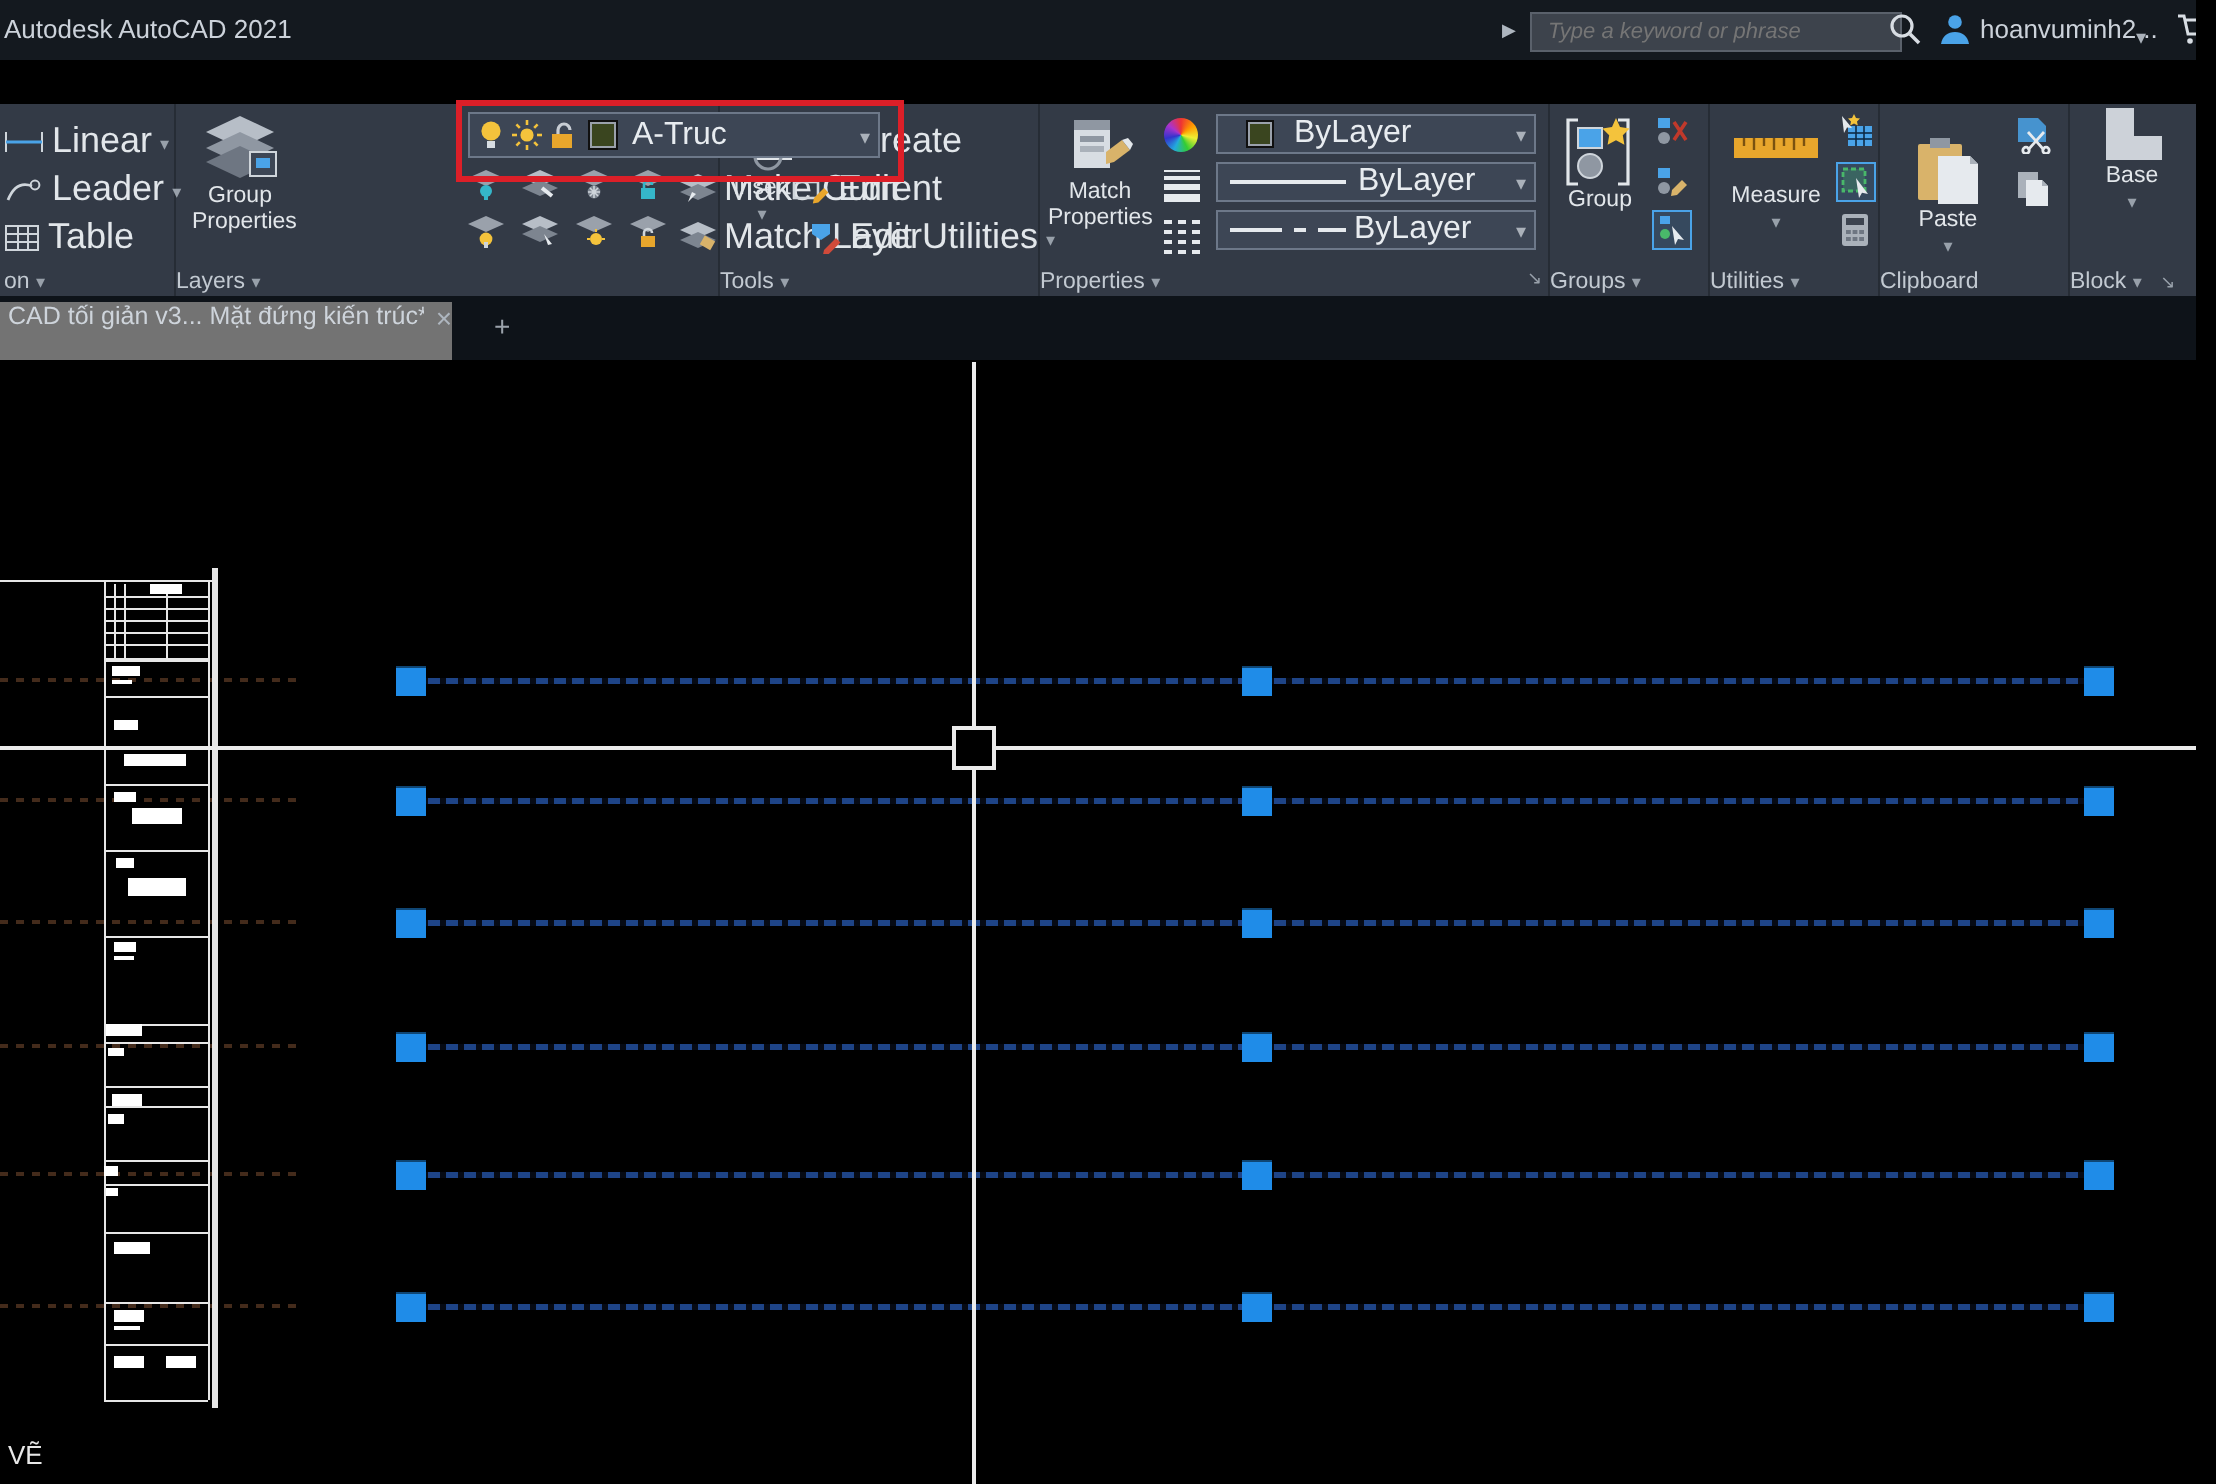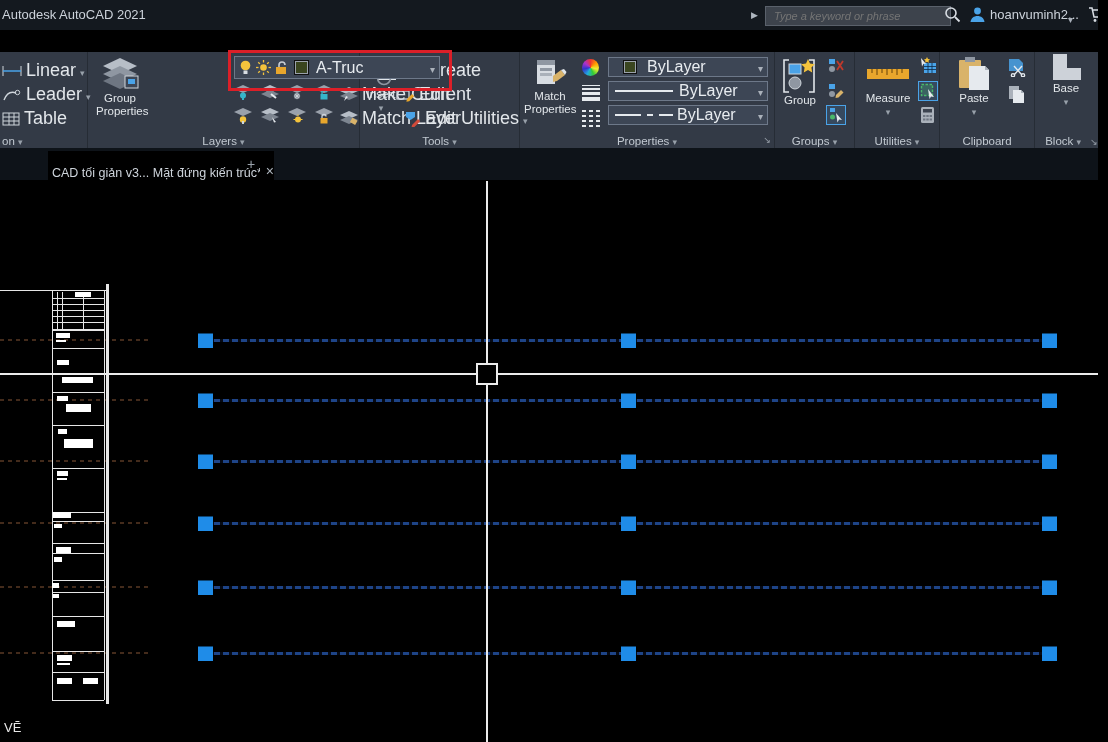--- a/index.html
+++ b/index.html
@@ -20,40 +20,40 @@
   
   #menubar{left:0;top:30px;width:1108px;height:22px;background:#1f252d;}
   .mb-item{top:3px;font-size:13px;color:#ced4db;white-space:nowrap;}
   #mb-imgbtn{left:222px;top:6px;width:26px;height:12px;background:#c7ccd3;border-radius:1px;}
   #mb-imgbtn::after{content:"";position:absolute;left:7px;top:3px;border-left:6px solid transparent;
        border-right:6px solid transparent;border-bottom:6px solid #30363f;}
   
   #ribbon{left:0;top:52px;width:1108px;height:96px;background:#333a46;}
   .panel{position:absolute;top:0;height:96px;border-right:1px solid #262c35;
          box-sizing:border-box;}
-  .panel-label{position:absolute;bottom:1px;left:0;right:0;text-align:center;
+  .panel-label{position:absolute;bottom:1px;left:0;right:0;
          font-size:11.5px;color:#c2c9d1;white-space:nowrap;}
   .rbtn-text{font-size:18px;color:#e2e6ea;white-space:nowrap;}
   .bigbtn{position:absolute;text-align:center;font-size:11.5px;color:#e2e6ea;line-height:13px;}
   .combo{position:absolute;background:#3d4655;border:1px solid #6d7889;box-sizing:border-box;
          display:flex;align-items:center;font-size:16px;color:#e8ecf0;}
   .combo .caret{margin-left:auto;margin-right:4px;}
   .swatch{width:13px;height:13px;background:#3a451f;border:1px solid #101010;
           box-shadow:0 0 0 1px #9aa1ab inset;}
   #redbox{left:140px;top:-2px;width:218px;height:35px;border:3px solid #dc1f28;z-index:5;}
   .rowbtn{position:absolute;display:flex;align-items:center;gap:4px;}
   .cwheel{width:17px;height:17px;border-radius:50%;
       background:conic-gradient(#e33,#f90,#ee3,#3c3,#2ad,#33c,#a3c,#e33);}
   .lw-icon div{height:2px;background:#e6eaee;margin-bottom:2px;}
   .lt-icon div{height:2px;margin-bottom:3px;
       background:repeating-linear-gradient(90deg,#e6eaee 0 4px,transparent 4px 7px);}
   
   #tabbar{left:0;top:148px;width:1108px;height:32px;background:#0e1319;}
-  #filetab{left:0;top:3px;width:226px;height:29px;background:#000000;display:flex;
-      align-items:flex-end;padding-left:4px;box-sizing:border-box;margin-left:48px;}
+  #filetab{left:0;top:3px;width:226px;height:29px;background:#737373;display:flex;
+      align-items:flex-start;padding-left:4px;box-sizing:border-box;}
   #filetab .title{font-size:12.5px;color:#ced4db;white-space:nowrap;overflow:hidden;}
   .xclose::after{content:"×";font-size:14px;color:#aeb6bf;}
   .plus::after{content:"+";font-size:14px;color:#9aa2ab;}
   
   #canvas{left:0;top:180px;width:1108px;height:562px;background:#000;}
   #cmdtext{left:4px;top:540px;font-size:13px;color:#e8e8e8;}
   svg{display:block;}
 </style>
 </head>
 <body>
@@ -412,21 +412,21 @@
               <rect x="9.6" y="12.5" width="2.4" height="2"></rect>
             </g>
           </svg>
     </span>
     <div class="panel-label">
       <span>Utilities</span> <span class="caret-sm"></span>
     </div>
   </div>
 
   <div class="panel" style="left:940px;width:95px">
-    <div class="bigbtn" style="left:12px;top:4px;width:44px">
+    <div class="bigbtn" style="left:12px;top:16px;width:44px">
       <svg width="34" height="36" viewBox="0 0 34 36" style="margin:0 auto">
             <rect x="2" y="4" width="22" height="28" rx="1" fill="#d9b36a"></rect>
             <rect x="8" y="1" width="10" height="5" fill="#8f97a2"></rect>
             <path d="M12 10h16l4 4v20H12z" fill="#e6eaee"></path>
             <path d="M28 10v4h4z" fill="#aab1ba"></path>
           </svg>
       <div><span>Paste</span></div>
       <span class="caret-sm"></span>
     </div>
     <span class="abs" style="left:66px;top:6px">

